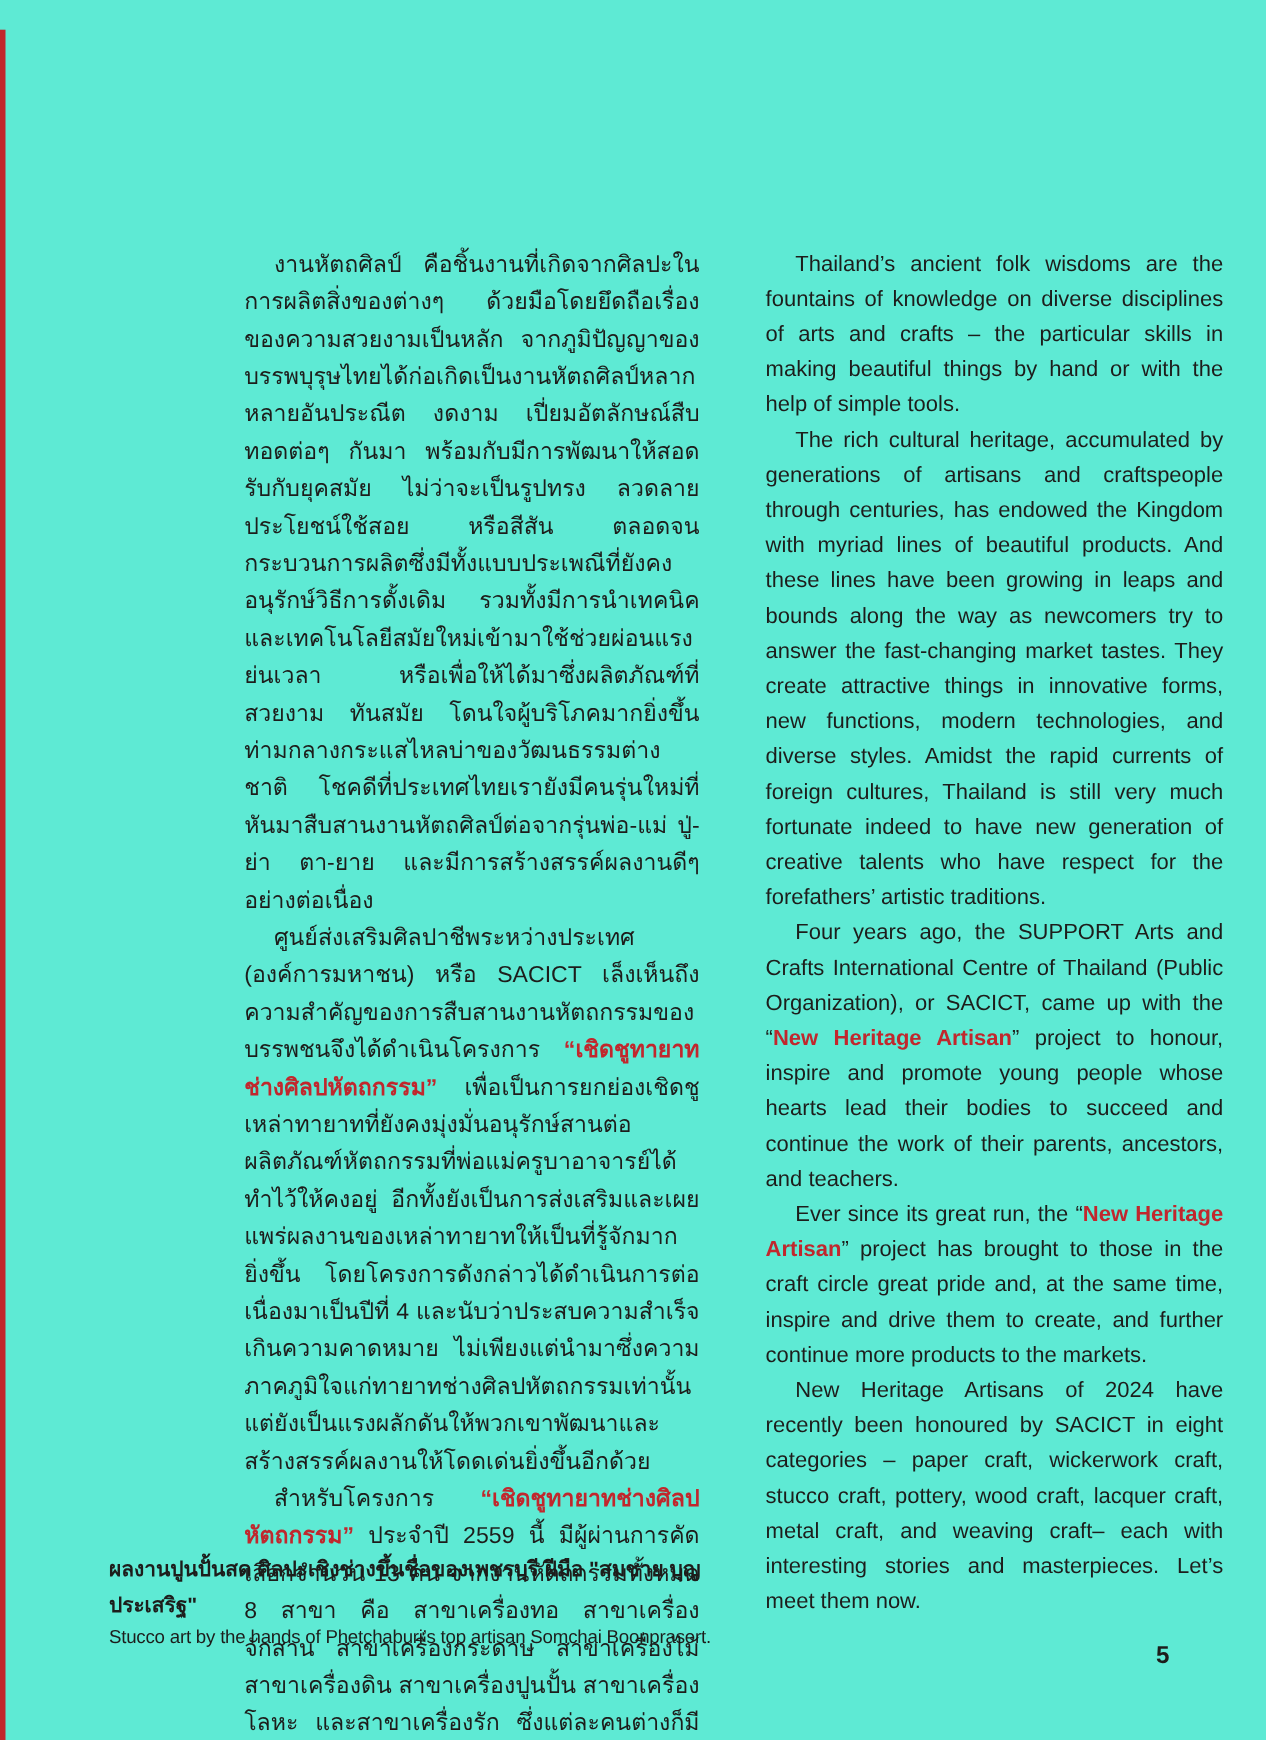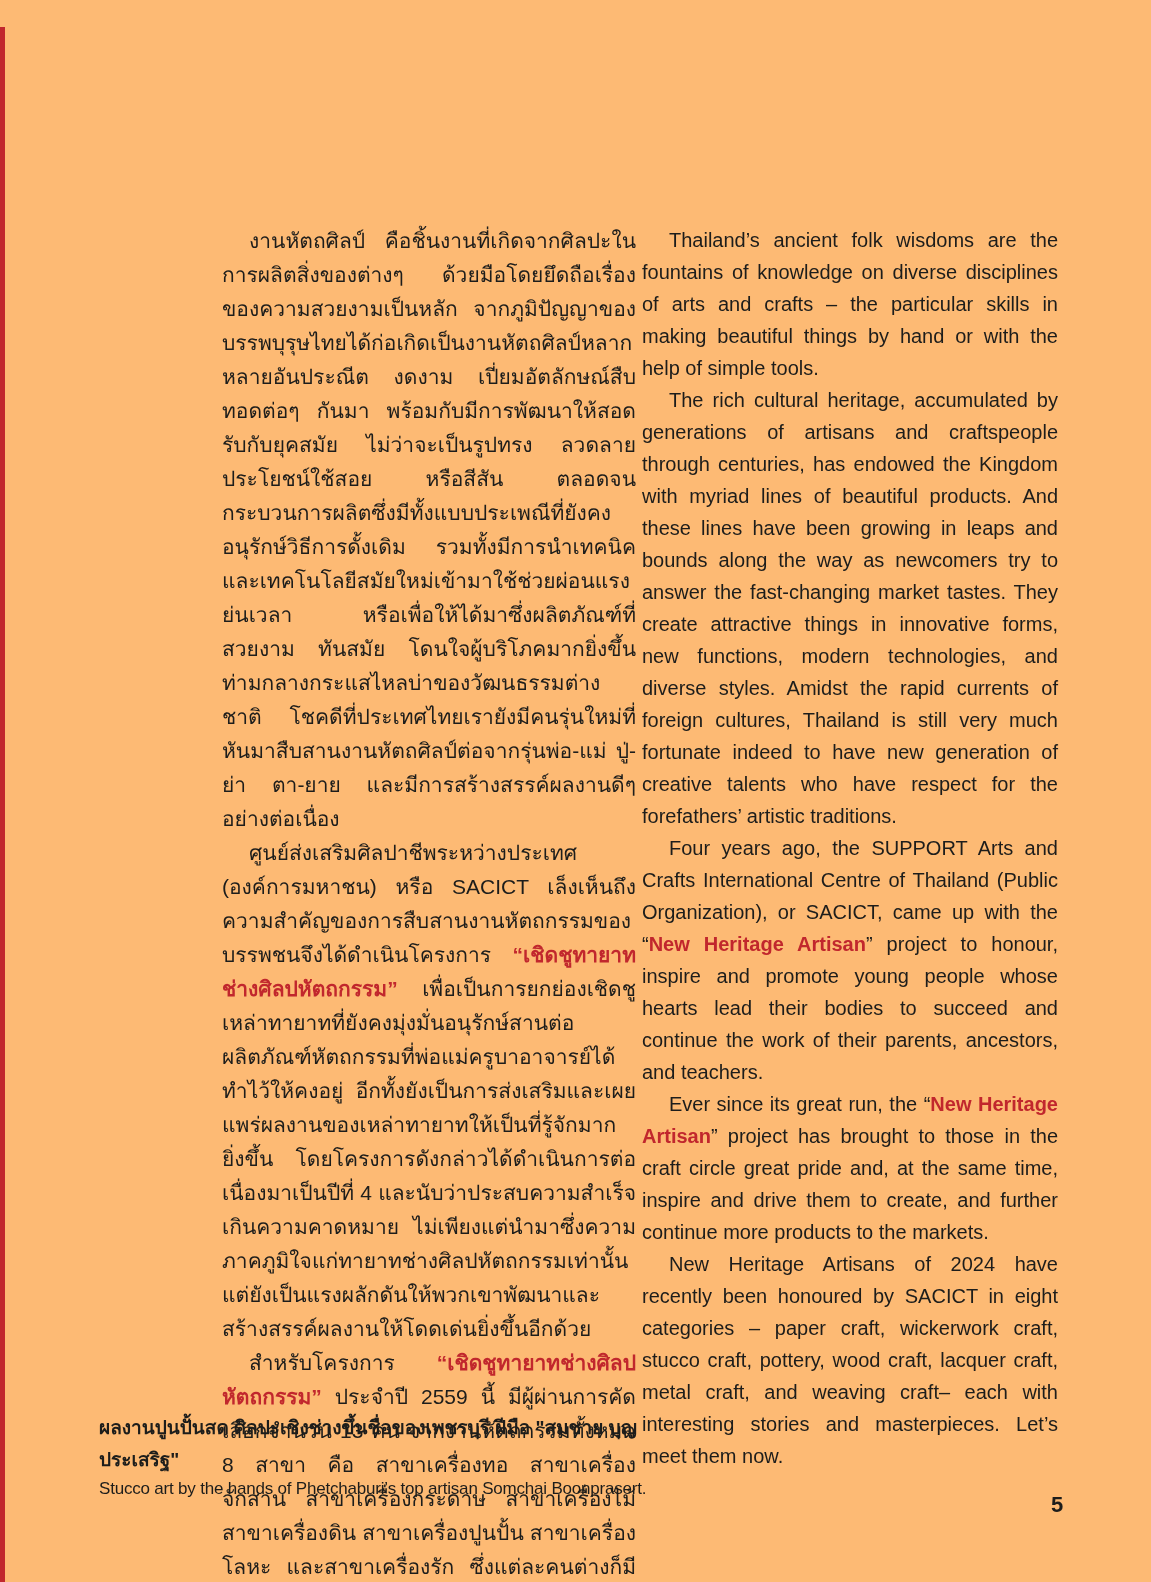--- a/index.html
+++ b/index.html
@@ -5,21 +5,21 @@
   html, body {
     margin: 0;
     padding: 0;
     background: #ffffff;
     font-family: "Liberation Sans", sans-serif;
   }
   #page {
     position: relative;
     width: 1151px;
     height: 1582px;
-    background: #fdba74;
+    background: #5eead4;
     overflow: hidden;
     color: #1d1d1b;
   }
   #spine-rule {
     position: absolute;
     left: 0;
     top: 27px;
     width: 5px;
     height: 1555px;
   }
@@ -28,21 +28,21 @@
     top: 224px;
   }
   #thai-col {
     left: 222px;
     width: 414px;
     font-size: 21px;
     line-height: 34px;
     text-align: justify;
   }
   #eng-col {
-    left: 642px;
+    left: 696px;
     width: 416px;
     font-size: 20px;
     line-height: 32px;
     text-align: justify;
   }
   .col p {
     margin: 0;
     text-indent: 27px;
   }
   .red-em {

